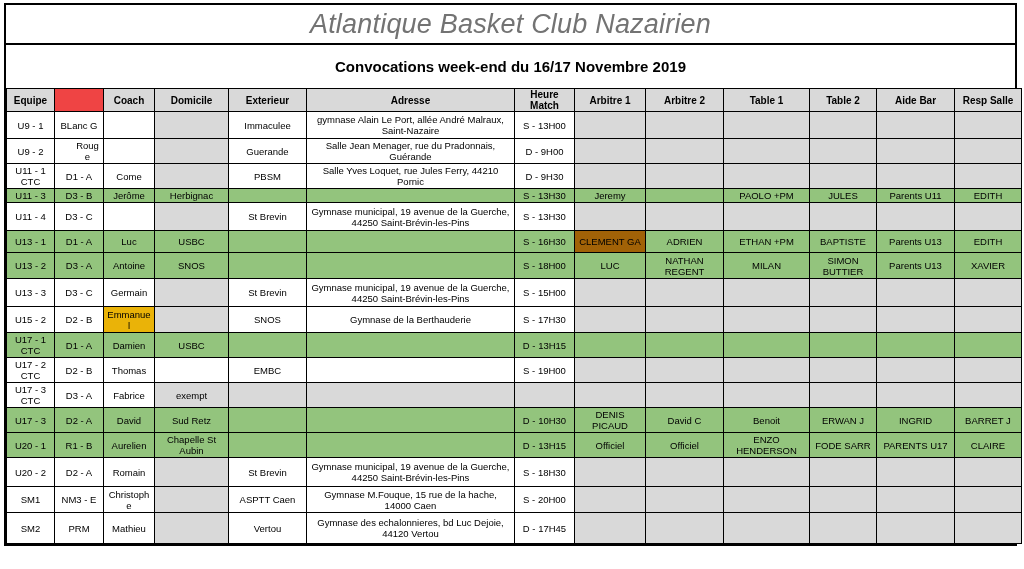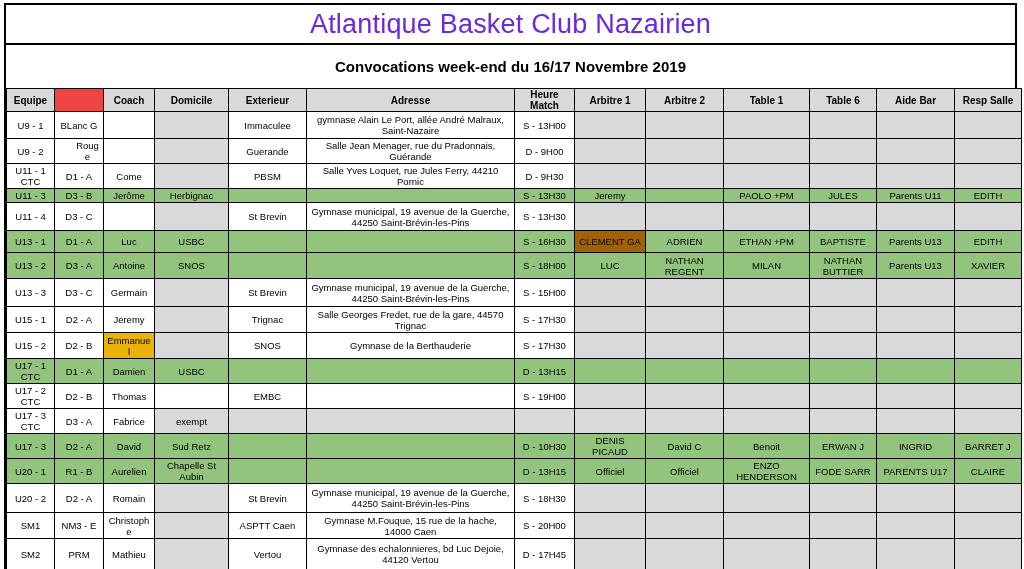--- a/index.html
+++ b/index.html
@@ -60,21 +60,21 @@
     padding: 1px 3px;
     overflow: hidden;
     word-wrap: break-word;
     color: #000000;
   }
 </style>
 </head>
 <body>
 
 <div class="doc">
-  <div class="title-bar" style="color: #6d28d9;">Atlantique Basket Club Nazairien</div>
+  <div class="title-bar" style="color: #737373; font-style: italic;">Atlantique Basket Club Nazairien</div>
   <div class="subtitle-bar">Convocations week-end du 16/17 Novembre 2019</div>
   <table class="conv">
     <colgroup id="colgroup">
         <col style="width: 48px;">
         <col style="width: 49px;">
         <col style="width: 51px;">
         <col style="width: 74px;">
         <col style="width: 78px;">
         <col style="width: 208px;">
         <col style="width: 60px;">
@@ -90,21 +90,21 @@
           <th style="background: rgb(217, 217, 217);">Equipe</th>
           <th style="background: #ef4444; padding-left: 48px;">Poule</th>
           <th style="background: rgb(217, 217, 217);">Coach</th>
           <th style="background: rgb(217, 217, 217);">Domicile</th>
           <th style="background: rgb(217, 217, 217);">Exterieur</th>
           <th style="background: rgb(217, 217, 217);">Adresse</th>
           <th style="background: rgb(217, 217, 217);">Heure Match</th>
           <th style="background: rgb(217, 217, 217);">Arbitre 1</th>
           <th style="background: rgb(217, 217, 217);">Arbitre 2</th>
           <th style="background: rgb(217, 217, 217);">Table 1</th>
-          <th style="background: rgb(217, 217, 217);">Table 6</th>
+          <th style="background: rgb(217, 217, 217);">Table 2</th>
           <th style="background: rgb(217, 217, 217);">Aide Bar</th>
           <th style="background: rgb(217, 217, 217);">Resp Salle</th>
         </tr>
     </thead>
     <tbody id="body-rows">
         <tr style="height: 27px;">
           <td style="background: rgb(255, 255, 255);">U9 - 1</td>
           <td style="background: rgb(255, 255, 255);">BLanc G</td>
           <td style="background: rgb(255, 255, 255);"></td>
           <td style="background: rgb(217, 217, 217);"></td>
@@ -197,47 +197,32 @@
           <td style="background: rgb(147, 196, 125);">U13 - 2</td>
           <td style="background: rgb(147, 196, 125);">D3 - A</td>
           <td style="background: rgb(147, 196, 125);">Antoine</td>
           <td style="background: rgb(147, 196, 125);">SNOS</td>
           <td style="background: rgb(147, 196, 125);"></td>
           <td style="background: rgb(147, 196, 125);"></td>
           <td style="background: rgb(147, 196, 125);">S - 18H00</td>
           <td style="background: rgb(147, 196, 125);">LUC</td>
           <td style="background: rgb(147, 196, 125);">NATHAN REGENT</td>
           <td style="background: rgb(147, 196, 125);">MILAN</td>
-          <td style="background: rgb(147, 196, 125);">NATHAN BUTTIER</td>
+          <td style="background: rgb(147, 196, 125);">SIMON BUTTIER</td>
           <td style="background: rgb(147, 196, 125);">Parents U13</td>
           <td style="background: rgb(147, 196, 125);">XAVIER</td>
         </tr>
         <tr style="height: 28px;">
           <td style="background: rgb(255, 255, 255);">U13 - 3</td>
           <td style="background: rgb(255, 255, 255);">D3 - C</td>
           <td style="background: rgb(255, 255, 255);">Germain</td>
           <td style="background: rgb(217, 217, 217);"></td>
           <td style="background: rgb(255, 255, 255);">St Brevin</td>
           <td style="background: rgb(255, 255, 255);">Gymnase municipal, 19 avenue de la Guerche, 44250 Saint-Brévin-les-Pins</td>
           <td style="background: rgb(255, 255, 255);">S - 15H00</td>
-          <td style="background: rgb(217, 217, 217);"></td>
-          <td style="background: rgb(217, 217, 217);"></td>
-          <td style="background: rgb(217, 217, 217);"></td>
-          <td style="background: rgb(217, 217, 217);"></td>
-          <td style="background: rgb(217, 217, 217);"></td>
-          <td style="background: rgb(217, 217, 217);"></td>
-        </tr>
-        <tr style="height: 26px;">
-          <td style="background: rgb(255, 255, 255);">U15 - 1</td>
-          <td style="background: rgb(255, 255, 255);">D2 - A</td>
-          <td style="background: rgb(255, 255, 255);">Jeremy</td>
-          <td style="background: rgb(217, 217, 217);"></td>
-          <td style="background: rgb(255, 255, 255);">Trignac</td>
-          <td style="background: rgb(255, 255, 255);">Salle Georges Fredet, rue de la gare, 44570 Trignac</td>
-          <td style="background: rgb(255, 255, 255);">S - 17H30</td>
           <td style="background: rgb(217, 217, 217);"></td>
           <td style="background: rgb(217, 217, 217);"></td>
           <td style="background: rgb(217, 217, 217);"></td>
           <td style="background: rgb(217, 217, 217);"></td>
           <td style="background: rgb(217, 217, 217);"></td>
           <td style="background: rgb(217, 217, 217);"></td>
         </tr>
         <tr style="height: 26px;">
           <td style="background: rgb(255, 255, 255);">U15 - 2</td>
           <td style="background: rgb(255, 255, 255);">D2 - B</td>

